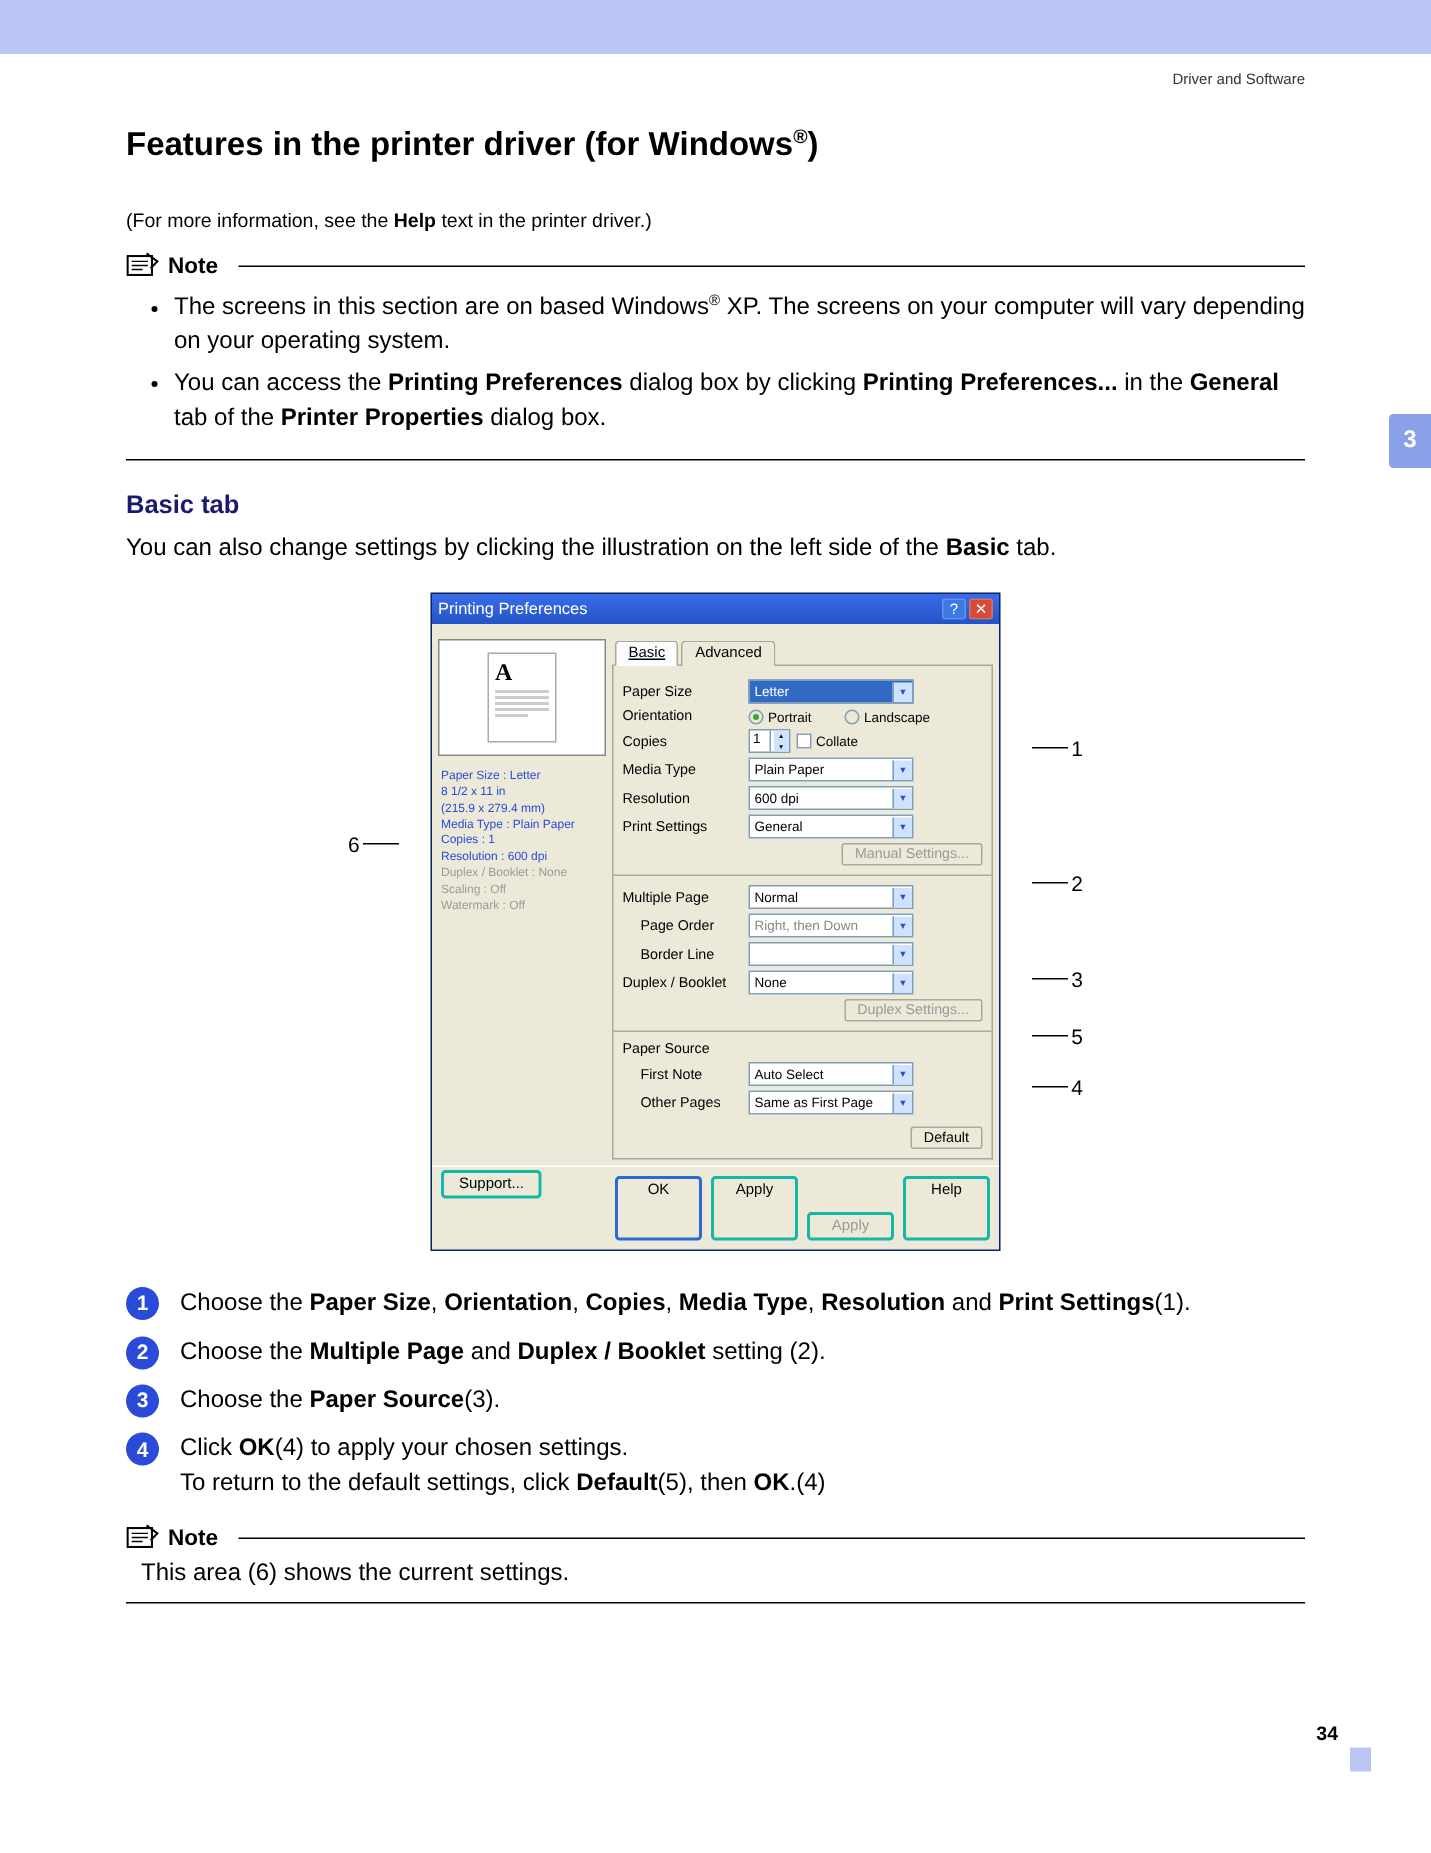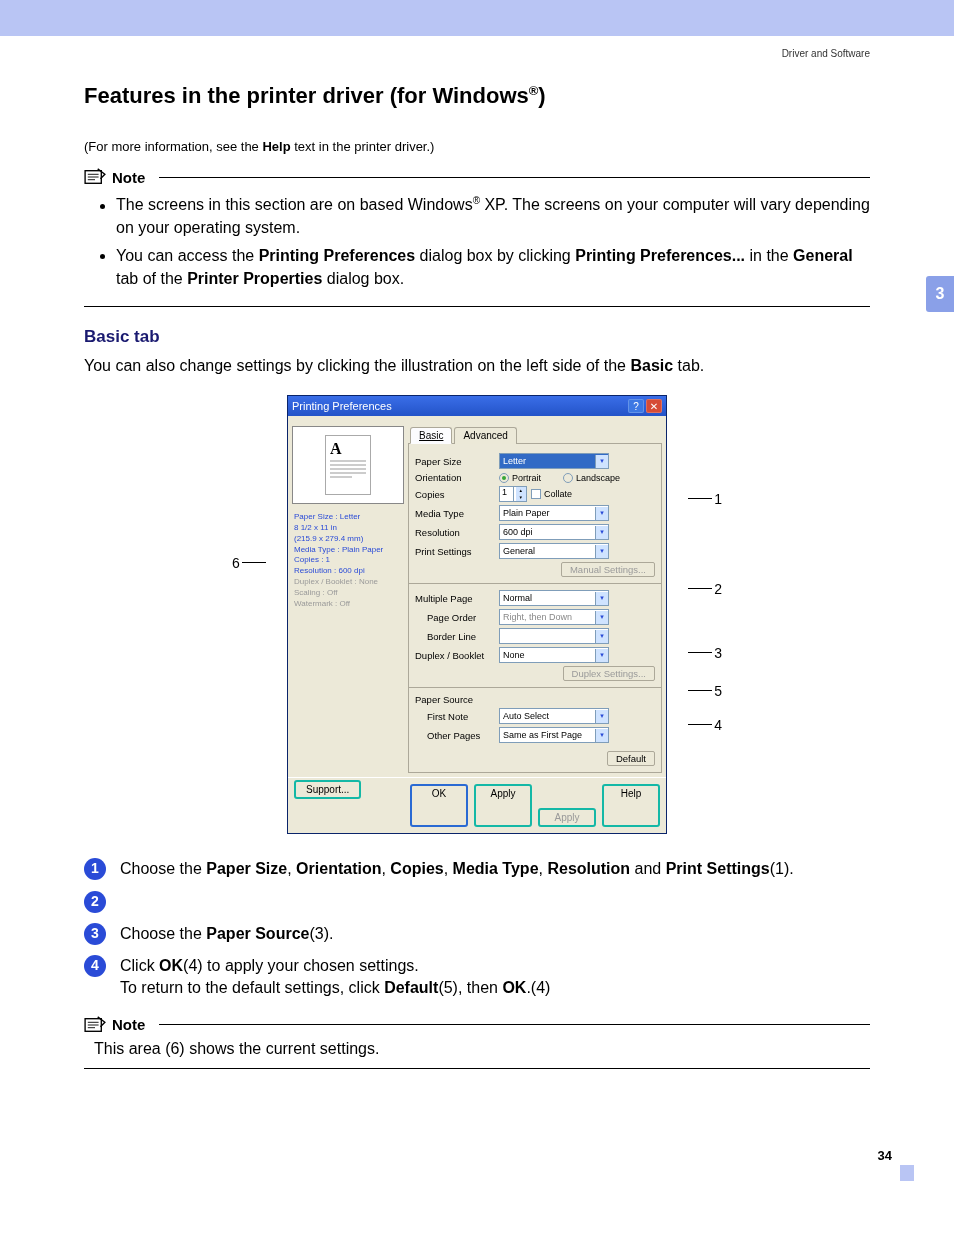--- a/index.html
+++ b/index.html
@@ -357,20 +357,21 @@
     </div>
   </div>
 
   <div class="steps">
     <div class="step">
       <div class="bullet">1</div>
       <div><span>Choose the </span><b>Paper Size</b><span>, </span><b>Orientation</b><span>, </span><b>Copies</b><span>, </span><b>Media Type</b><span>, </span><b>Resolution</b><span> and </span><b>Print Settings</b><span>(1).</span></div>
     </div>
     <div class="step">
       <div class="bullet">2</div>
+      <div><span>Choose the </span><b>Multiple Page</b><span> and </span><b>Duplex / Booklet</b><span> setting (2).</span></div>
     </div>
     <div class="step">
       <div class="bullet">3</div>
       <div><span>Choose the </span><b>Paper Source</b><span>(3).</span></div>
     </div>
     <div class="step">
       <div class="bullet">4</div>
       <div><span>Click </span><b>OK</b><span>(4) to apply your chosen settings.</span><br><span>To return to the default settings, click </span><b>Default</b><span>(5), then </span><b>OK</b><span>.(4)</span></div>
     </div>
   </div>

